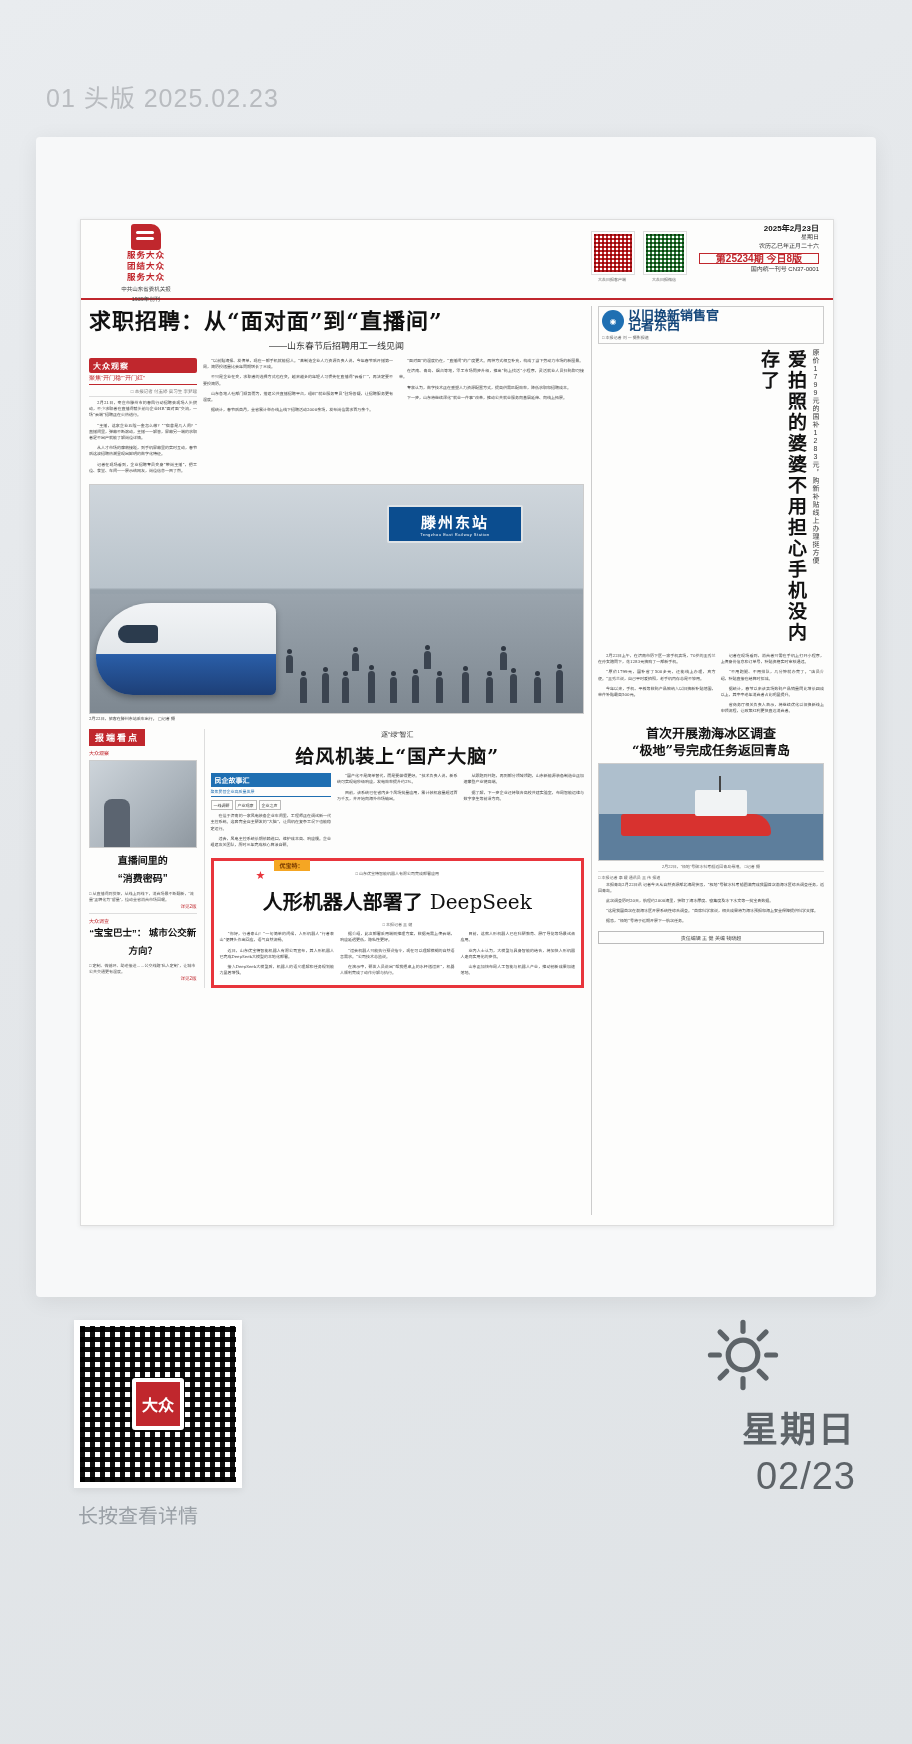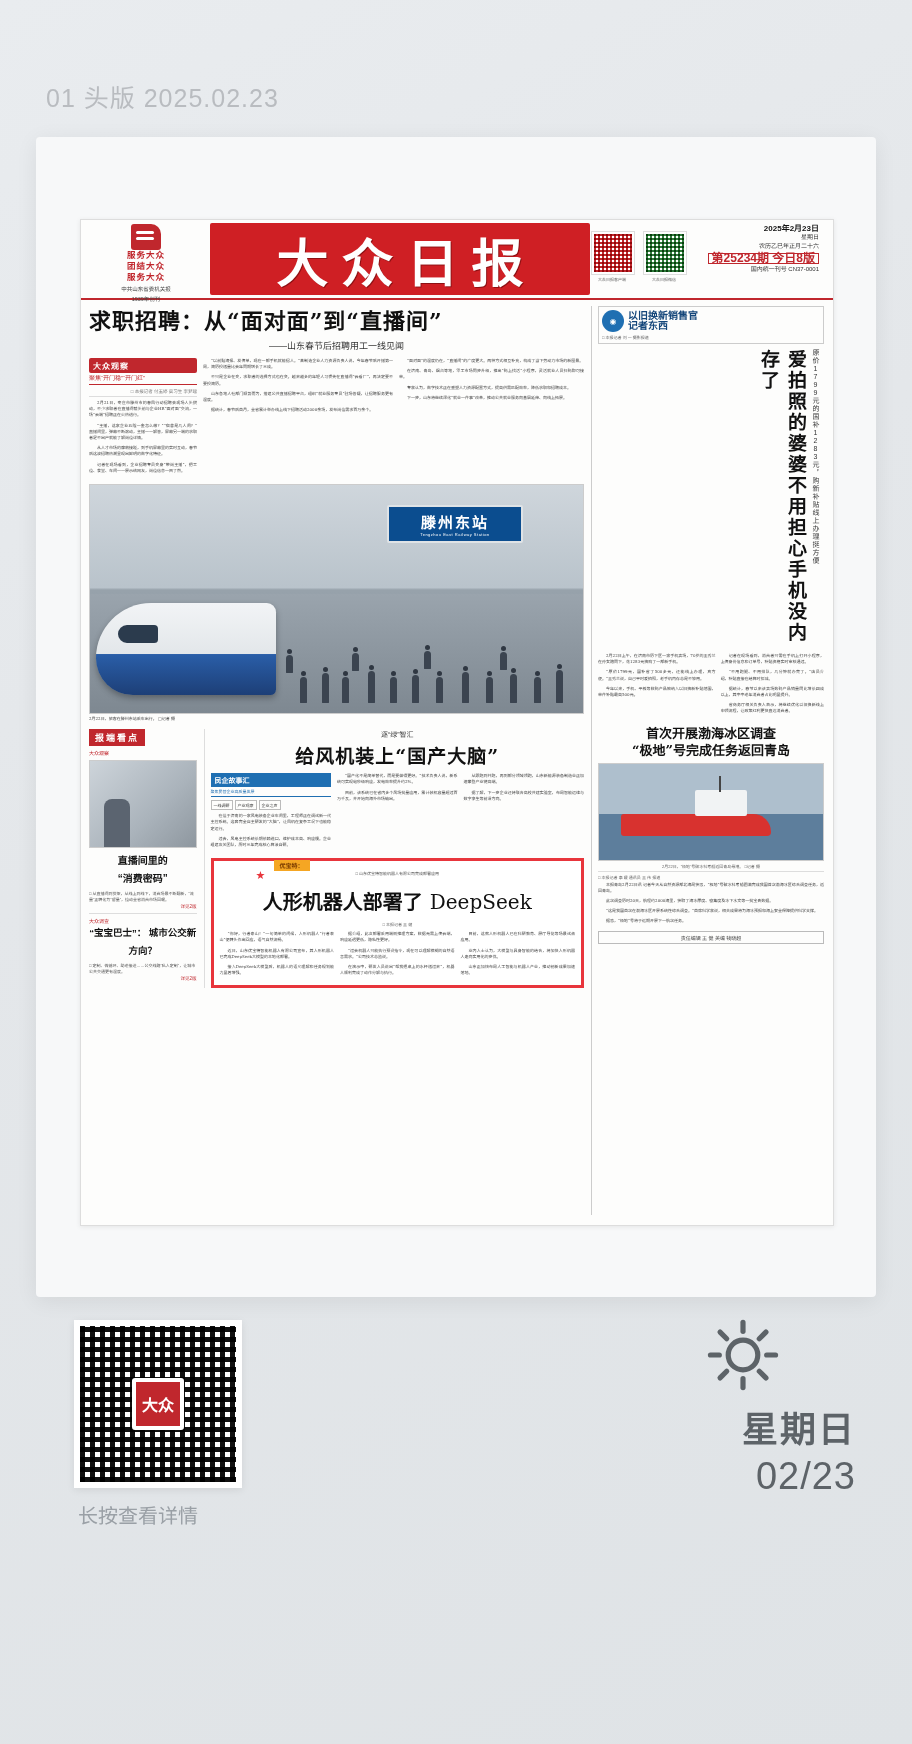--- a/index.html
+++ b/index.html
@@ -40,21 +40,21 @@
   .qr-box{width:38px;height:38px;margin:8px 4px 0 6px;background:
      repeating-linear-gradient(0deg,#c0272d 0 2px,#fff 2px 4px),
      repeating-linear-gradient(90deg,#c0272d 0 2px,transparent 2px 4px);
      background-blend-mode:multiply;border:2px solid #fff;outline:1px solid #ddd;}
   .qr-box.g{background:
      repeating-linear-gradient(0deg,#2f7d3b 0 2px,#fff 2px 4px),
      repeating-linear-gradient(90deg,#2f7d3b 0 2px,transparent 2px 4px);}
   .qr-cap{font-size:4px;text-align:center;color:#666;margin-top:2px;}
   .mh-date{flex:1;text-align:right;padding-right:2px;font-size:6px;line-height:9px;color:#333;}
   .mh-date .d1{font-size:8px;font-weight:bold;color:#111;}
-  .mh-date .big{font-size:12px;font-weight:bold;color:#c0272d;border:1px solid #c0272d;display:inline-block;padding:0 3px;margin-top:2px;}
+  .mh-date .big{font-size:10px;font-weight:bold;color:#c0272d;border:1px solid #c0272d;display:inline-block;padding:0 16px;margin-top:2px;}
   
   .cols{display:flex;padding:6px 8px 0 8px;gap:7px;height:915px;box-sizing:border-box;}
   .col-main{width:495px;}
   .col-right{width:226px;border-left:1px solid #ccc;padding-left:6px;}
   .headline1{font-size:22px;font-weight:bold;color:#111;letter-spacing:1px;line-height:26px;margin:2px 0 0 0;
     font-family:"DejaVu Serif","Liberation Serif",serif;}
   .subhead1{text-align:center;font-size:9px;color:#333;margin:5px 0 6px 0;}
   .three{display:flex;gap:6px;}
   .obs{width:108px;}
   .obs-band{background:#c0272d;color:#fff;font-size:8px;font-weight:bold;padding:2px 4px;border-radius:2px;letter-spacing:1px;}
@@ -94,21 +94,21 @@
   .deep-h{font-size:20px;font-weight:bold;text-align:center;color:#111;margin:10px 0 6px;
     font-family:"DejaVu Serif","Liberation Serif",serif;}
   .deep-h .en{font-family:"DejaVu Serif","Liberation Serif",serif;font-weight:normal;}
   .star{position:absolute;left:42px;top:8px;color:#e8353c;font-size:11px;}
   .c3{display:flex;gap:6px;}
   .c3>div{flex:1;}
   
   .rbox{border:1px solid #ccc;padding:3px;margin-bottom:5px;}
   .rbox .rh{display:flex;gap:4px;align-items:center;}
   .rb-ico{width:22px;height:22px;border-radius:50%;background:#1f6fb2;color:#fff;font-size:8px;display:flex;align-items:center;justify-content:center;}
-  .rb-t{font-size:10px;font-weight:bold;color:#14467a;line-height:10px;}
+  .rb-t{font-size:13px;font-weight:bold;color:#14467a;line-height:10px;}
   .vert-wrap{display:flex;justify-content:flex-end;margin-top:4px;height:300px;}
   .vert{writing-mode:vertical-rl;text-orientation:upright;font-size:19px;font-weight:bold;letter-spacing:2px;color:#111;
     font-family:"DejaVu Serif","Liberation Serif",serif;}
   .vert-sub{writing-mode:vertical-rl;text-orientation:upright;font-size:7px;color:#333;margin-right:4px;letter-spacing:1px;}
   .rcols{display:flex;gap:5px;margin-top:4px;}
   .r-h2{font-size:13px;font-weight:bold;text-align:center;color:#111;line-height:17px;margin-top:6px;
     font-family:"DejaVu Serif","Liberation Serif",serif;}
   .ship{height:96px;border:1px solid #ccc;margin-top:4px;background:linear-gradient(180deg,#aebfcd 0 52%,#5d7e9c 52% 100%);position:relative;overflow:hidden;}
   .ship .hull{position:absolute;left:22px;bottom:24px;width:150px;height:22px;background:#d8322f;border-radius:3px 18px 4px 3px;}
   .ship .sup{position:absolute;left:96px;bottom:44px;width:52px;height:26px;background:#f1f3f4;border-radius:2px;}
@@ -139,23 +139,20 @@
   <div class="paper">
 
     <div class="masthead">
       <div class="mh-left">
         <div class="mh-logo"></div>
         <div class="ln">服务大众</div>
         <div class="ln">团结大众</div>
         <div class="ln">服务大众</div>
         <div class="sub">中共山东省委机关报</div>
         <div class="sub">1939年创刊</div>
-      </div>
-      <div class="mh-center">
-        <div class="mh-title">大众日报</div>
       </div>
       <div class="mh-right">
         <div>
           <div class="qr-box"></div>
           <div class="qr-cap">大众日报客户端</div>
         </div>
         <div>
           <div class="qr-box g"></div>
           <div class="qr-cap">大众日报微信</div>
         </div>

